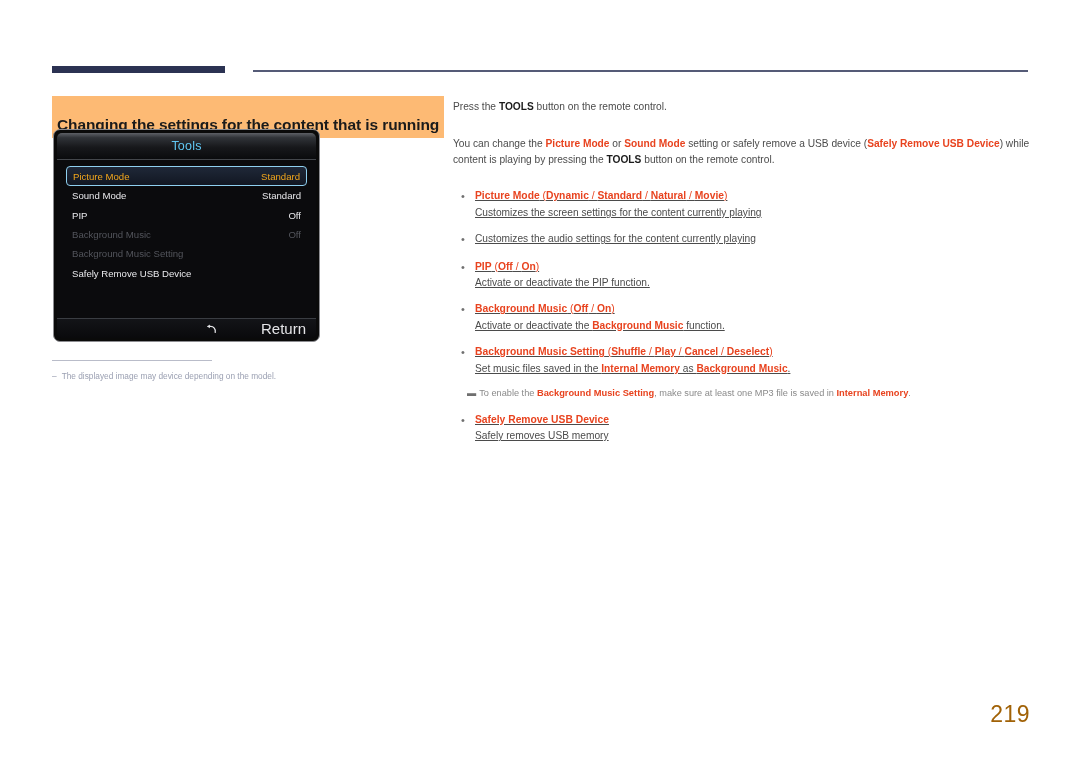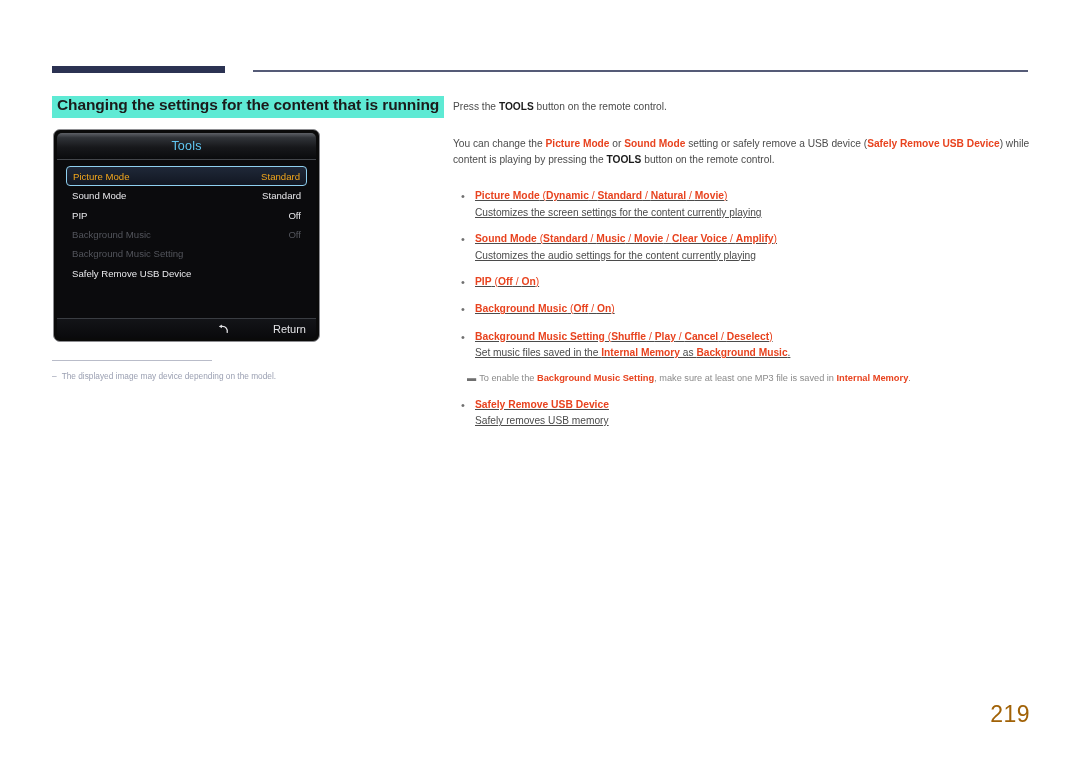--- a/index.html
+++ b/index.html
@@ -36,22 +36,22 @@
   .left-col {
     position: absolute;
     left: 52px; top: 96px;
     width: 380px;
   }
   .section-heading {
     display: inline-block;
     font-size: 15.5px;
     font-weight: bold;
     color: #1b1b1b;
-    background: #5eead4;
-    padding: 0 5px 3px 5px;
+    background: #fdba74;
+    padding: 20px 5px 3px 5px;
     line-height: 1.22;
     letter-spacing: -0.1px;
     white-space: nowrap;
   }
 
   
   .osd {
     position: absolute;
     left: 53px; top: 129px;
     width: 267px; height: 213px;
@@ -118,21 +118,21 @@
     border-top: 1px solid #3a3d42;
     background: linear-gradient(to bottom, #131418 0%, #0a0a0c 100%);
     display: flex;
     align-items: center;
     justify-content: flex-end;
     padding-right: 10px;
     gap: 4px;
   }
   .osd-footer .ret-label {
     color: #e4e4e7;
-    font-size: 11px;
+    font-size: 15px;
     padding-left: 40px;
   }
   .ret-icon { display: block; }
 
   
   .footnote-wrap {
     position: absolute;
     left: 52px; top: 360px;
     width: 300px;
   }
@@ -291,34 +291,35 @@
         <li class="bitem">
           <span class="bullet">•</span>
           <div class="bcontent">
             <div class="bhead"><span class="r">Picture Mode</span><span class="rp"> (</span><span class="r">Dynamic</span><span class="rp"> / </span><span class="r">Standard</span><span class="rp"> / </span><span class="r">Natural</span><span class="rp"> / </span><span class="r">Movie</span><span class="rp">)</span></div>
             <div class="bdesc"><span>Customizes the screen settings for the content currently playing</span></div>
           </div>
         </li>
         <li class="bitem">
           <span class="bullet">•</span>
           <div class="bcontent">
-            <div class="bhead"><span class="r">Sound Mode</span><span class="rp"> (</span><span class="r">Standard</span><span class="rp"> / </span><span class="r">Music</span><span class="rp"> / </span><span class="r">Movie</span><span class="rp"> / </span><span class="r">Clear Voice</span><span class="rp"> / </span><span class="r">Amplify</span><span class="rp">)</span></div>
             <div class="bdesc"><span>Customizes the audio settings for the content currently playing</span></div>
           </div>
         </li>
         <li class="bitem">
           <span class="bullet">•</span>
           <div class="bcontent">
             <div class="bhead"><span class="r">PIP</span><span class="rp"> (</span><span class="r">Off</span><span class="rp"> / </span><span class="r">On</span><span class="rp">)</span></div>
+            <div class="bdesc"><span>Activate or deactivate the PIP function.</span></div>
           </div>
         </li>
         <li class="bitem">
           <span class="bullet">•</span>
           <div class="bcontent">
             <div class="bhead"><span class="r">Background Music</span><span class="rp"> (</span><span class="r">Off</span><span class="rp"> / </span><span class="r">On</span><span class="rp">)</span></div>
+            <div class="bdesc"><span>Activate or deactivate the </span><span class="r">Background Music</span><span> function.</span></div>
           </div>
         </li>
         <li class="bitem">
           <span class="bullet">•</span>
           <div class="bcontent">
             <div class="bhead"><span class="r">Background Music Setting</span><span class="rp"> (</span><span class="r">Shuffle</span><span class="rp"> / </span><span class="r">Play</span><span class="rp"> / </span><span class="r">Cancel</span><span class="rp"> / </span><span class="r">Deselect</span><span class="rp">)</span></div>
             <div class="bdesc"><span>Set music files saved in the </span><span class="r">Internal Memory</span><span> as </span><span class="r">Background Music</span><span>.</span></div>
           </div>
         </li>
       </ul>

